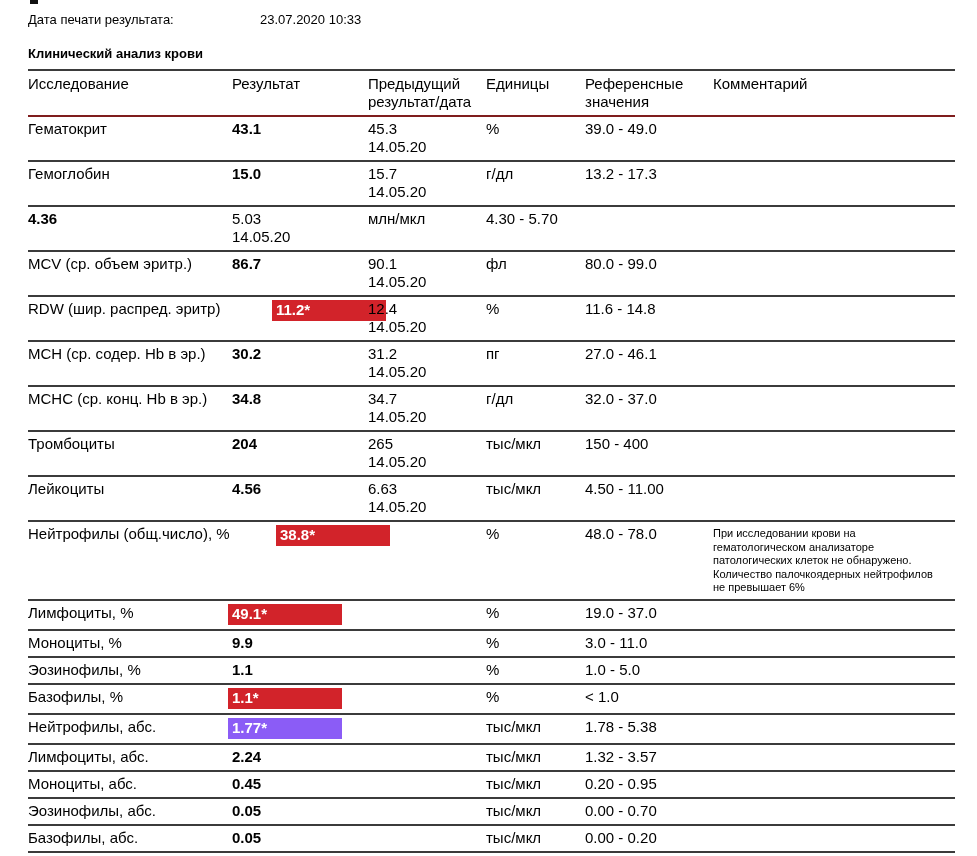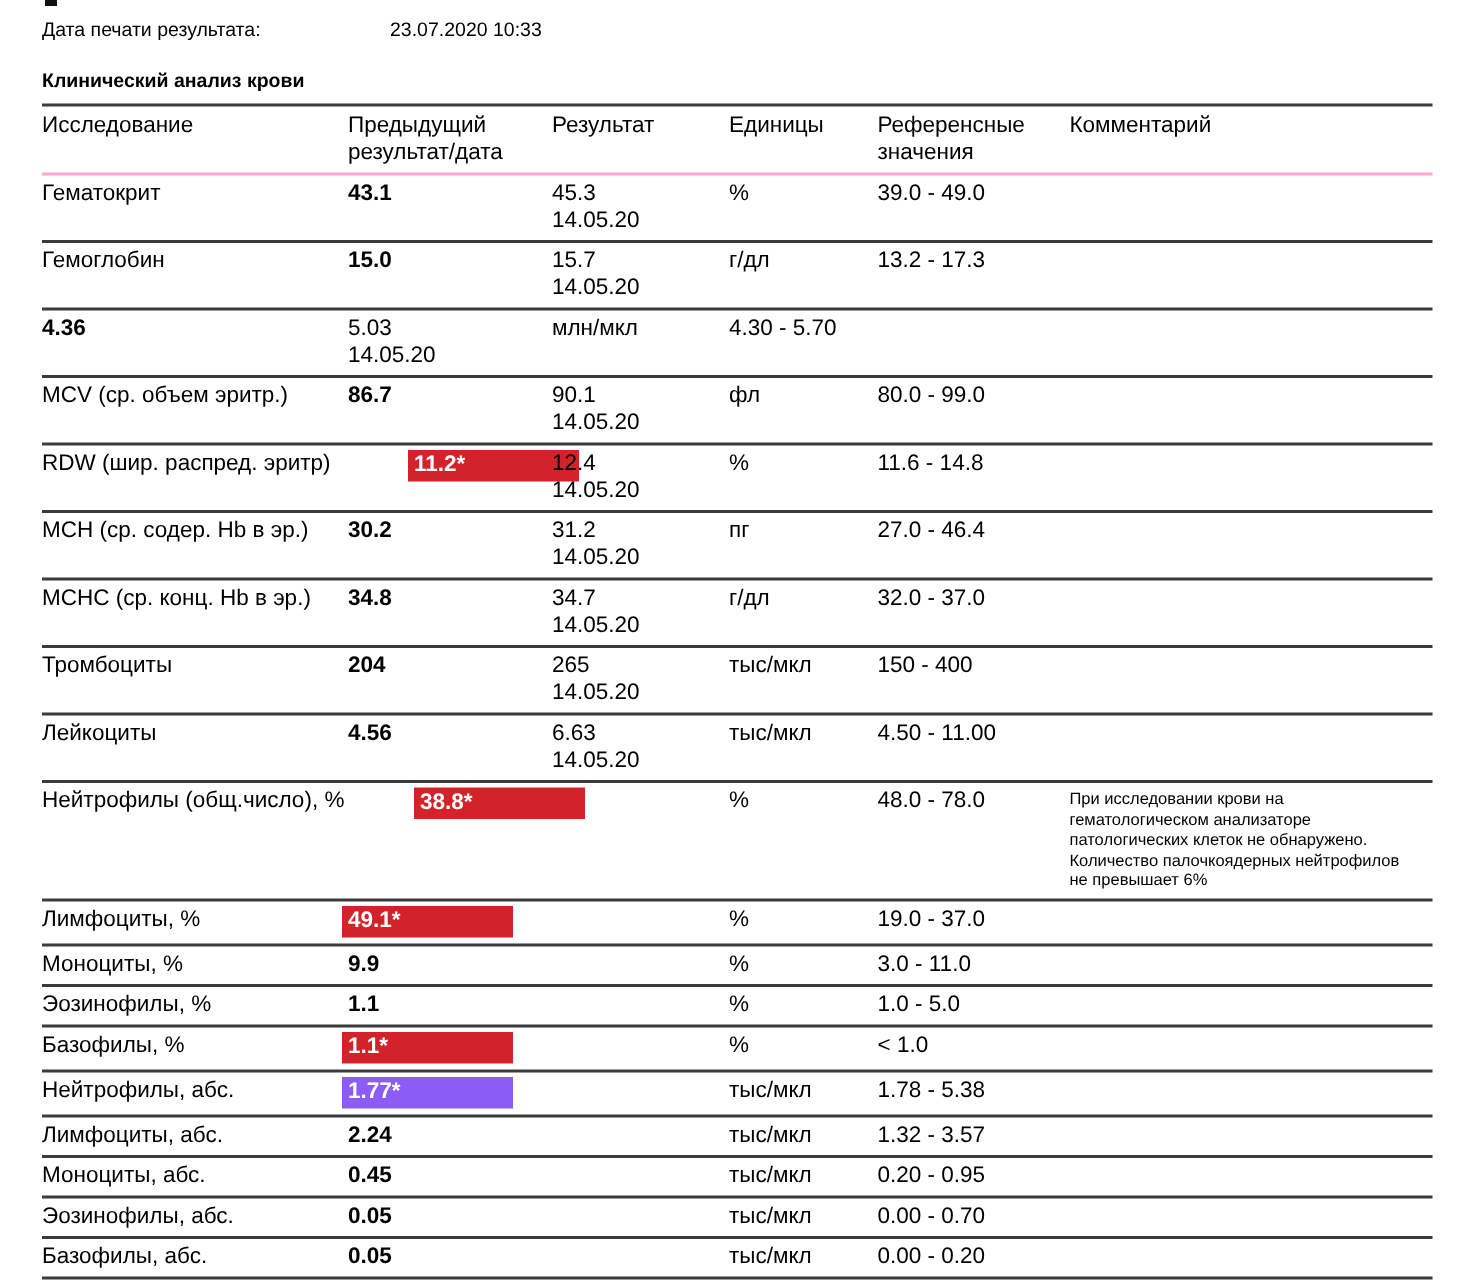--- a/index.html
+++ b/index.html
@@ -32,21 +32,21 @@
   .print-date .label { width: 232px; }
   .section-title {
     font-size: 13px;
     font-weight: bold;
     margin: 16px 0 6px 0;
     line-height: 18px;
   }
   .table { width: 100%; }
   .thead {
     border-top: 2px solid #3b3b3b;
-    border-bottom: 2px solid #f9a8d4;
+    border-bottom: 2px solid #7f1d1d;
   }
   .grid {
     display: grid;
     grid-template-columns: 204px 136px 118px 99px 128px 1fr;
   }
   .thead .hc {
     font-size: 15px;
     line-height: 18px;
     padding: 4px 10px 4px 0;
     box-sizing: border-box;
@@ -92,22 +92,22 @@
   <div class="print-date">
     <span class="label">Дата печати результата:</span>
     <span class="value">23.07.2020 10:33</span>
   </div>
 
   <div class="section-title">Клинический анализ крови</div>
 
   <div class="table">
     <div class="thead grid">
       <div class="hc">Исследование</div>
+      <div class="hc">Результат</div>
       <div class="hc">Предыдущий результат/дата</div>
-      <div class="hc">Результат</div>
       <div class="hc">Единицы</div>
       <div class="hc">Референсные значения</div>
       <div class="hc">Комментарий</div>
     </div>
     <div id="rows-host">
   <div class="row grid">
     <div class="c name">Гематокрит</div>
     <div class="c result"><span class="result-val">43.1</span></div>
     <div class="c prev">
       <div class="prev-val">45.3</div>
@@ -166,21 +166,21 @@
   </div>
 
   <div class="row grid">
     <div class="c name">MCH (ср. содер. Hb в эр.)</div>
     <div class="c result"><span class="result-val">30.2</span></div>
     <div class="c prev">
       <div class="prev-val">31.2</div>
       <div class="prev-date">14.05.20</div>
     </div>
     <div class="c units">пг</div>
-    <div class="c ref">27.0 - 46.4</div>
+    <div class="c ref">27.0 - 46.1</div>
     <div class="c comment"></div>
   </div>
 
   <div class="row grid">
     <div class="c name">MCHC (ср. конц. Hb в эр.)</div>
     <div class="c result"><span class="result-val">34.8</span></div>
     <div class="c prev">
       <div class="prev-val">34.7</div>
       <div class="prev-date">14.05.20</div>
     </div>

